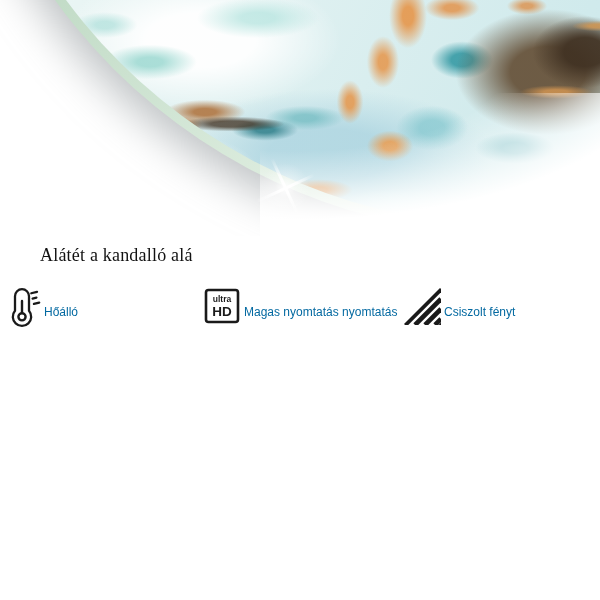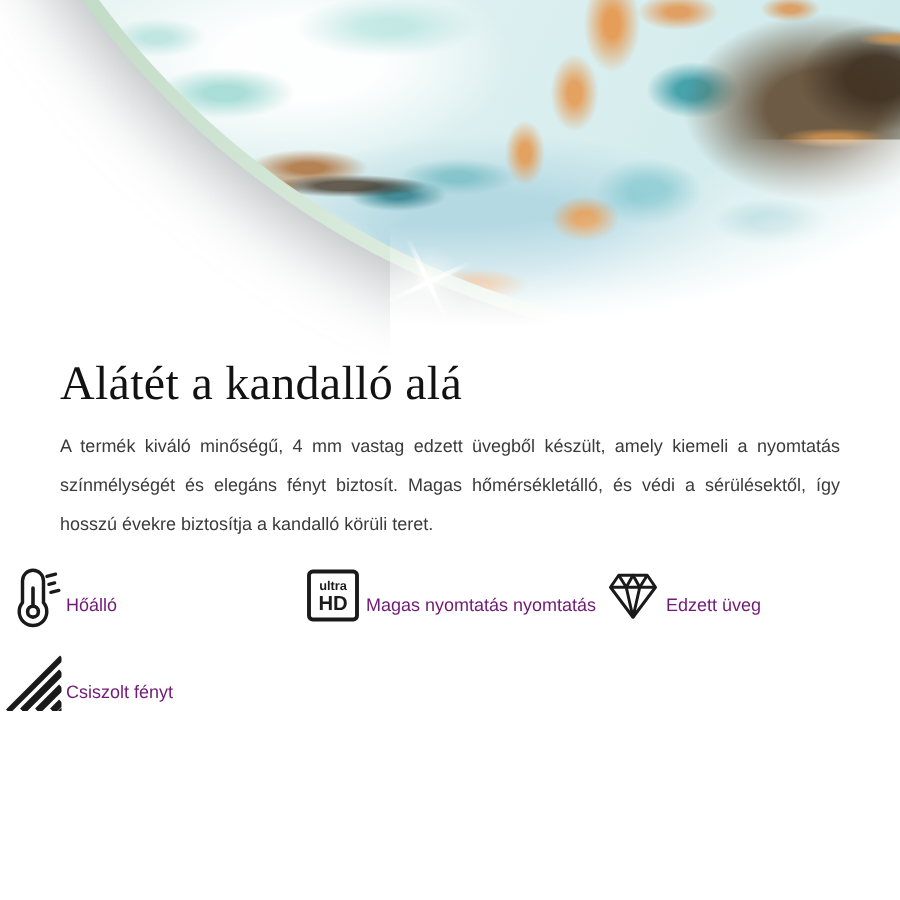--- a/index.html
+++ b/index.html
@@ -49,49 +49,48 @@
     background:radial-gradient(130% 130% at 10% -25%, rgba(255,255,255,0) 48%, #ffffff 82%);}
   .sparkle{position:absolute;left:253px;top:156px;width:64px;height:64px;z-index:6;transform:rotate(-25deg);
     background:radial-gradient(circle at 50% 50%, rgba(255,255,255,0.95) 0%, rgba(255,255,255,0.35) 22%, rgba(255,255,255,0) 55%);}
   .sparkle::before{content:"";position:absolute;left:0;top:31px;width:64px;height:2.5px;
     background:linear-gradient(90deg,rgba(255,255,255,0),#fff 42%,#fff 58%,rgba(255,255,255,0));}
   .sparkle::after{content:"";position:absolute;left:31px;top:0;width:2.5px;height:64px;
     background:linear-gradient(180deg,rgba(255,255,255,0),#fff 42%,#fff 58%,rgba(255,255,255,0));}
 
   
   .title{margin:4px 40px 0;font-family:"Liberation Serif","DejaVu Serif",serif;
-    font-size:32px;line-height:31px;font-weight:400;color:#121212;letter-spacing:0.2px;}
+    font-size:18px;line-height:31px;font-weight:400;color:#121212;letter-spacing:0.2px;}
   .desc{margin:13px 40px 0;width:520px;font-size:12px;line-height:26px;color:#3b3b3b;text-align:justify;}
 
   
   .features{margin-top:13px;display:grid;grid-template-columns:repeat(3,1fr);row-gap:14px;}
   .feature{display:flex;flex-direction:row;align-items:center;text-align:center;}
   .feature svg{width:44px;height:44px;display:block;}
-  .f-label{margin-top:11px;font-size:12px;color:#701a75;}
+  .f-label{margin-top:11px;font-size:12px;color:#0369a1;}
   .ic{stroke:#1a1a1a;fill:none;}
   .ic text{font-family:"Liberation Sans",sans-serif;fill:#1a1a1a;stroke:none;font-weight:bold;}
 </style>
 </head>
 <body>
 
 <div class="page">
 
   <div class="hero">
     <div class="disc-shadow"></div>
     <div class="glass-edge"></div>
     <div class="marble"></div>
     <div class="hero-fade"></div>
     <div class="sparkle"></div>
   </div>
 
   <h1 class="title">
     <span>Alátét a kandalló alá</span><br>
   </h1>
 
-  <p class="desc">A termék kiváló minőségű, 4 mm vastag edzett üvegből készült, amely kiemeli a nyomtatás színmélységét és elegáns fényt biztosít. Magas hőmérsékletálló, és védi a sérülésektől, így hosszú évekre biztosítja a kandalló körüli teret.</p>
 
   <div class="features">
 
     <div class="feature">
       <svg class="ic" viewBox="0 0 44 44">
         <path d="M15 12.2 a7 7 0 0 1 14 0 V26.8 a9.2 9.2 0 1 1 -14 0 Z" stroke-width="2.3" stroke-linejoin="round"></path>
         <line x1="22" y1="17" x2="22" y2="28" stroke-width="2.4" stroke-linecap="round"></line>
         <circle cx="22" cy="32.8" r="3.6" stroke-width="2.4"></circle>
         <g transform="rotate(-14 35 14)" stroke-width="2.2" stroke-linecap="round">
           <line x1="32.5" y1="8.5" x2="38.5" y2="8.5"></line>
@@ -105,29 +104,20 @@
     <div class="feature">
       <svg class="ic" viewBox="0 0 44 44">
         <rect x="6" y="6" width="32" height="32" rx="2.5" stroke-width="2.6"></rect>
         <text x="22" y="18" font-size="8.5" text-anchor="middle">ultra</text>
         <text x="22" y="31.5" font-size="13.5" text-anchor="middle">HD</text>
       </svg>
       <div class="f-label">Magas nyomtatás nyomtatás</div>
     </div>
 
 
-    <div class="feature">
-      <svg class="ic" viewBox="0 0 44 44">
-        <path d="M12.5 8.5 L7 16.5 L22 36.5 L37 16.5 L31.5 8.5 Z" stroke-width="2" stroke-linejoin="round"></path>
-        <line x1="7" y1="16.5" x2="37" y2="16.5" stroke-width="2"></line>
-        <path d="M12.5 8.5 L17.5 16.5 L22 8.5 L26.5 16.5 L31.5 8.5" stroke-width="2" stroke-linejoin="round"></path>
-        <path d="M17.5 16.5 L22 36.5 M26.5 16.5 L22 36.5" stroke-width="2" stroke-linejoin="round"></path>
-      </svg>
-      <div class="f-label">Edzett üveg</div>
-    </div>
 
     <div class="feature">
       <svg class="ic" viewBox="0 0 44 44">
         <defs>
             <clipPath id="cpTri">
               <polygon points="3,41 41,3 41,41"></polygon>
             </clipPath>
           </defs>
         <g clip-path="url(#cpTri)" stroke-width="4.6">
           <line x1="5" y1="41" x2="41" y2="5"></line>

